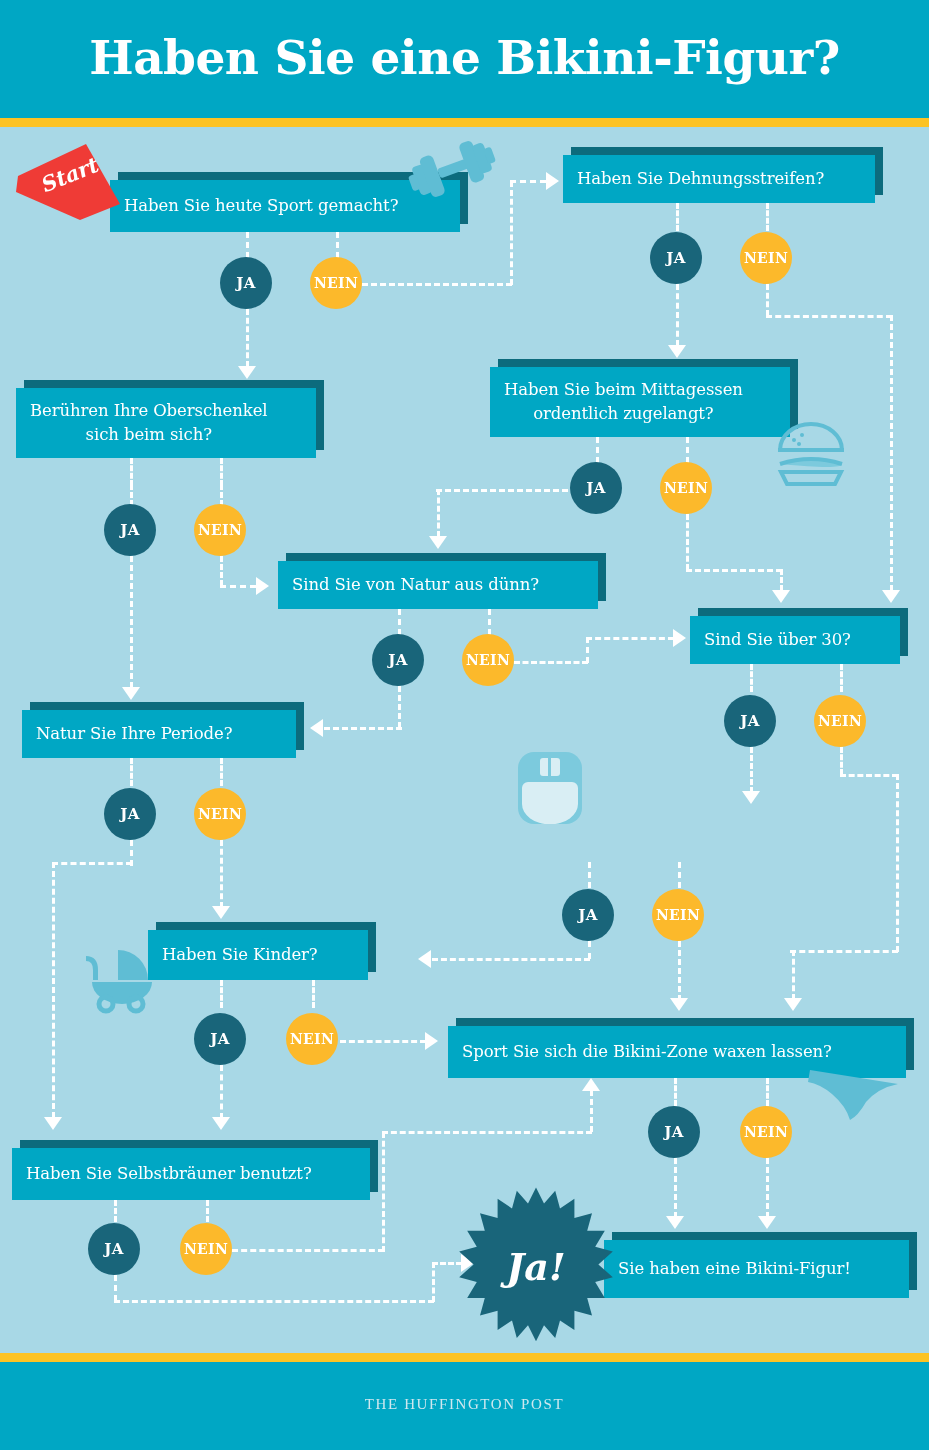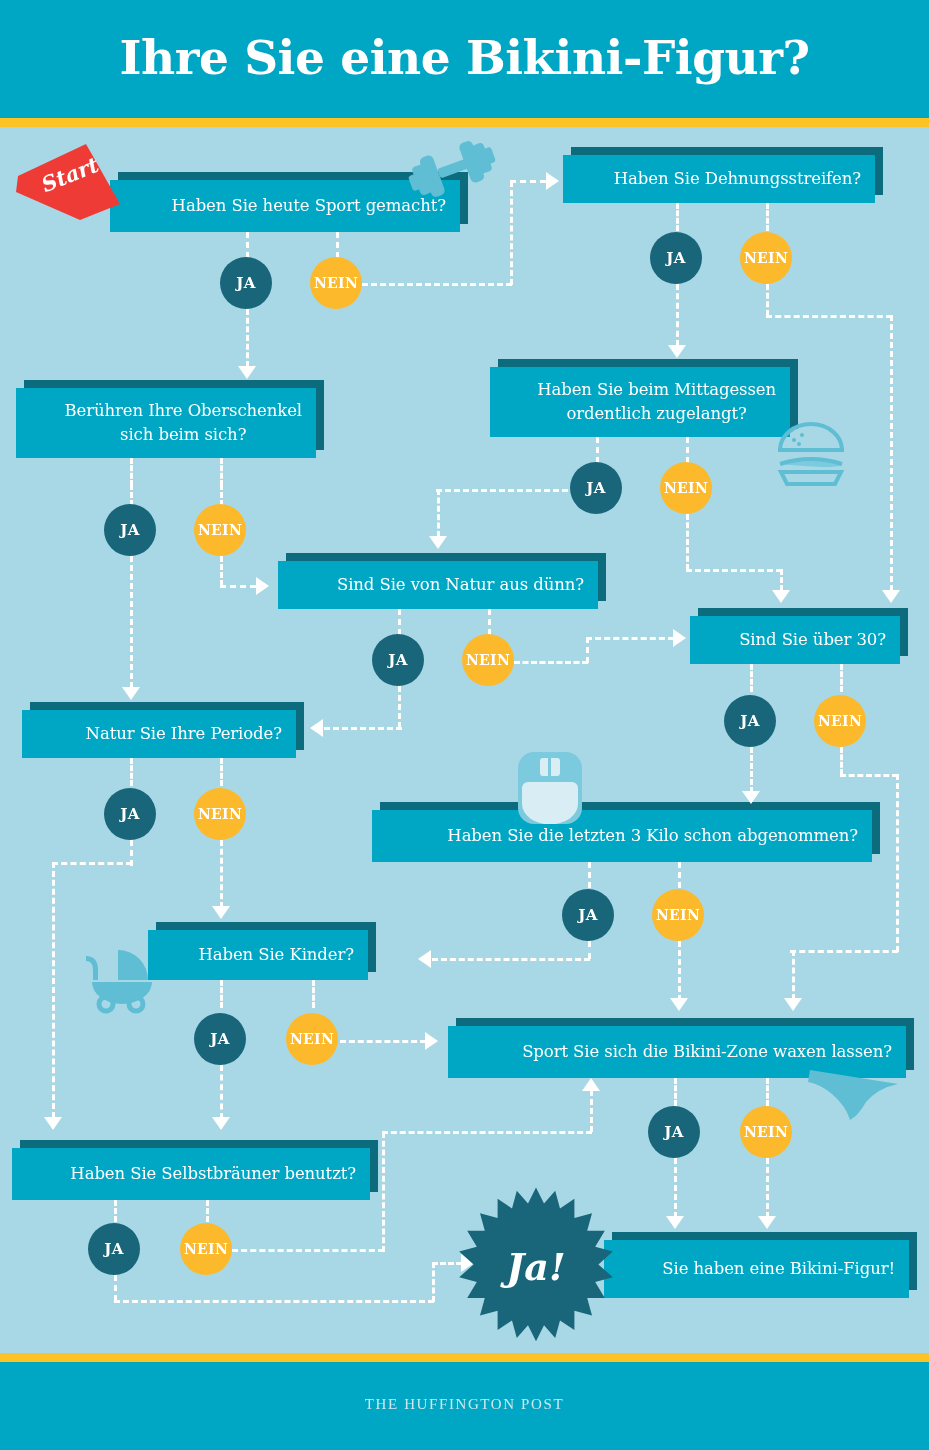--- a/index.html
+++ b/index.html
@@ -29,21 +29,21 @@
   }
 
   
   .qbox{position:absolute;box-sizing:border-box;}
   .qbox .shadow{
     position:absolute;left:8px;top:-8px;width:100%;height:100%;
     background:#0c6b7d;
   }
   .qbox .face{
     position:absolute;left:0;top:0;width:100%;height:100%;
-    background:#00a7c4;display:flex;align-items:center;justify-content:flex-end;
+    background:#00a7c4;display:flex;align-items:center;justify-content:flex-start;
   }
   .qbox .label{
     position:relative;color:#ffffff;font-family:"DejaVu Serif",serif;
     font-size:16.5px;line-height:24px;text-align:center;padding:0 14px;
     letter-spacing:-0.1px;
   }
 
   
   .bubble{
     position:absolute;width:52px;height:52px;border-radius:50%;
@@ -91,21 +91,21 @@
   
   .deco{position:absolute;z-index:1;}
   .deco.front{z-index:7;}
 </style>
 </head>
 <body>
 
 <div id="root">
 
   <div class="band-header"></div>
-  <div class="title">Ihre Sie eine Bikini-Figur?</div>
+  <div class="title">Haben Sie eine Bikini-Figur?</div>
   <div class="band-header-rule"></div>
 
   <div class="deco" style="left:402px;top:136px;width:100px;height:66px;">
     <svg width="100" height="66" viewBox="0 0 100 66">
       <g fill="#5fbdd4" transform="rotate(-20 50 33)">
         <rect x="12" y="18" width="12" height="30" rx="4"></rect>
         <rect x="22" y="12" width="14" height="42" rx="5"></rect>
         <rect x="6" y="25" width="8" height="16" rx="3"></rect>
         <rect x="36" y="28" width="30" height="10" rx="3"></rect>
         <rect x="64" y="12" width="14" height="42" rx="5"></rect>
@@ -216,26 +216,20 @@
     </div>
   </div>
 
   <div class="qbox" style="left:22px;top:710px;width:274px;height:48px;">
     <div class="shadow"></div>
     <div class="face">
       <div class="label">Natur Sie Ihre Periode?</div>
     </div>
   </div>
 
-  <div class="qbox" style="left:372px;top:810px;width:500px;height:52px;">
-    <div class="shadow"></div>
-    <div class="face">
-      <div class="label">Haben Sie die letzten 3 Kilo schon abgenommen?</div>
-    </div>
-  </div>
 
   <div class="qbox" style="left:148px;top:930px;width:220px;height:50px;">
     <div class="shadow"></div>
     <div class="face">
       <div class="label">Haben Sie Kinder?</div>
     </div>
   </div>
 
   <div class="qbox" style="left:448px;top:1026px;width:458px;height:52px;">
     <div class="shadow"></div>

